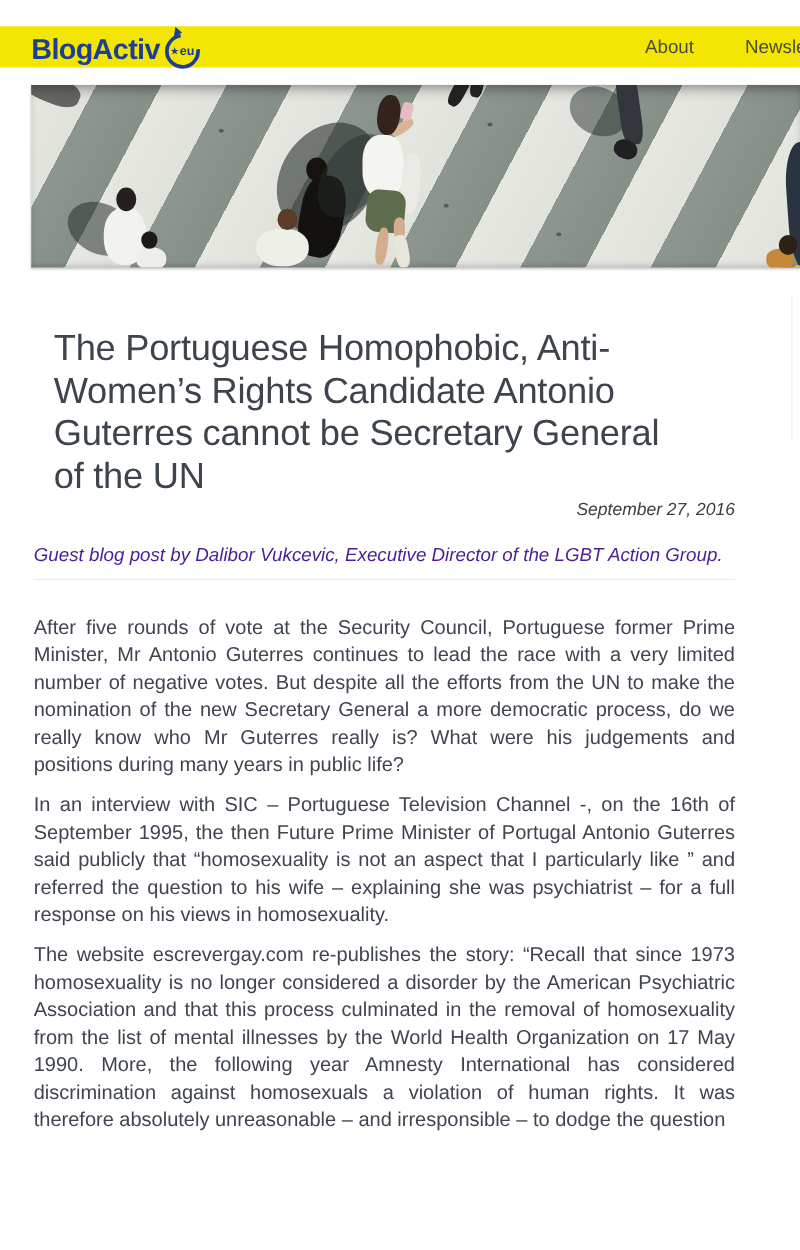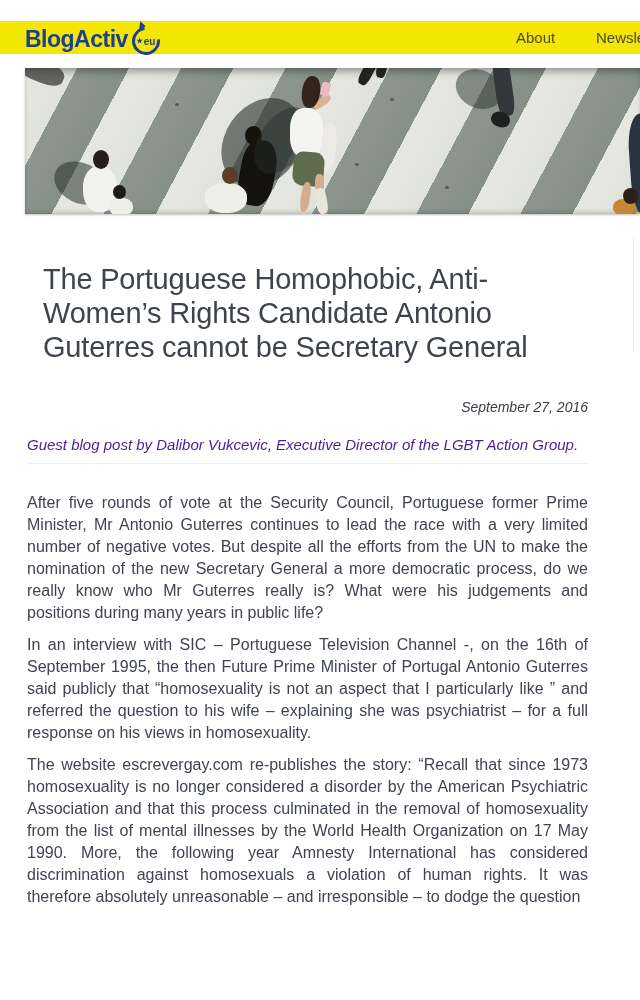--- a/index.html
+++ b/index.html
@@ -128,20 +128,21 @@
     <div style="left:610px;top:144px;width:6px;height:6px;background:#e8c020;border-radius:50%;"></div>
   </div>
 </div>
 
 <div class="sidebar-edge"></div>
 
 <h1 class="article title" style="margin:16px;">
   <div>The Portuguese Homophobic, Anti-</div>
   <div>Women’s Rights Candidate Antonio</div>
   <div>Guterres cannot be Secretary General</div>
+  <div>of the UN</div>
 </h1>
 
 <div class="article date">September 27, 2016</div>
 
 <div class="article byline">Guest blog post by Dalibor Vukcevic, Executive Director of the LGBT Action Group.</div>
 
 <div class="divider"></div>
 
 <div class="article bodytext">
   <p>After five rounds of vote at the Security Council, Portuguese former Prime Minister, Mr Antonio Guterres continues to lead the race with a very limited number of negative votes. But despite all the efforts from the UN to make the nomination of the new Secretary General a more democratic process, do we really know who Mr Guterres really is? What were his judgements and positions during many years in public life?</p>

